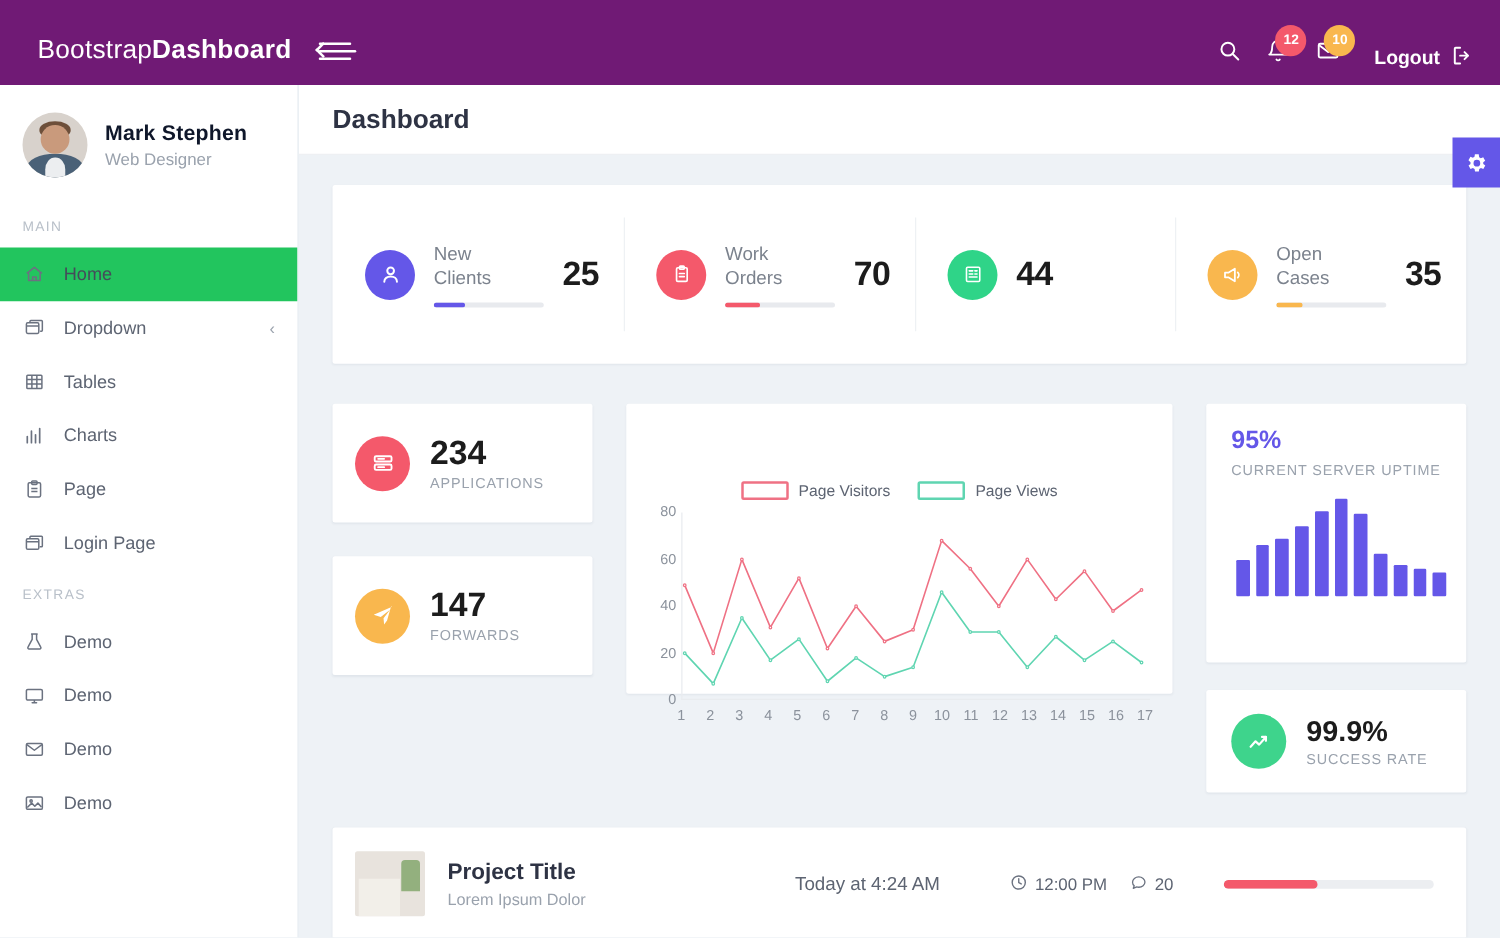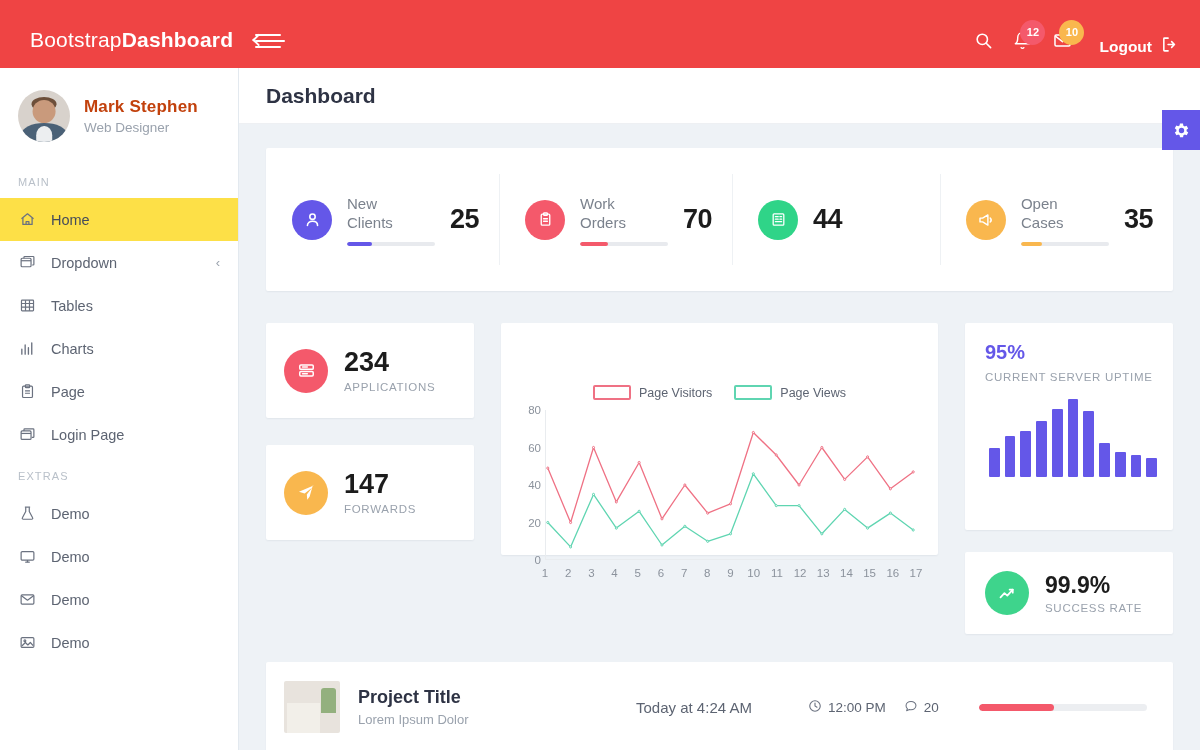--- a/index.html
+++ b/index.html
@@ -6,21 +6,21 @@
   html, body {
     width: 1200px; height: 750px;
     font-family: "Liberation Sans", sans-serif;
     background: #eef2f6; overflow: hidden;
   }
   #app { position: relative; width: 1200px; height: 750px; }
 
   
   .topnav {
     position: absolute; top: 0; left: 0; width: 1200px; height: 68px;
-    background: #ef4444; display: flex; align-items: center;
+    background: #701a75; display: flex; align-items: center;
     padding: 12px 22px 0 30px; z-index: 20;
   }
   .brand { color: #fff; font-size: 21px; letter-spacing: .2px; white-space: nowrap; }
   .brand .light { font-weight: 400; }
   .brand .bold { font-weight: 700; }
   .nav-toggle { margin-left: 22px; width: 30px; height: 24px; position: relative; cursor: pointer; }
   .nav-toggle i { position: absolute; left: 0; height: 2px; background: #fff; border-radius: 1px; }
   .nav-toggle i:nth-child(1) { top: 6px; width: 26px; }
   .nav-toggle i:nth-child(2) { top: 12px; width: 30px; }
   .nav-toggle i:nth-child(3) { top: 18px; width: 26px; }
@@ -50,29 +50,29 @@
   }
   .profile { display: flex; align-items: center; gap: 14px; padding: 22px 18px 20px 18px; }
   .avatar {
     width: 52px; height: 52px; border-radius: 50%; flex: 0 0 52px;
     background: #d8d2cc; overflow: hidden; position: relative;
   }
   .avatar .head { position: absolute; left: 50%; top: 19%; width: 44%; height: 44%; background: #c99a7c; border-radius: 50%; transform: translateX(-50%); }
   .avatar .hair { position: absolute; left: 50%; top: 13%; width: 48%; height: 26%; background: #6d4f3a; border-radius: 50% 50% 40% 40%; transform: translateX(-50%); }
   .avatar .body { position: absolute; left: 50%; bottom: -6%; width: 86%; height: 42%; background: #4a6177; border-radius: 50% 50% 0 0; transform: translateX(-50%); }
   .avatar .shirt { position: absolute; left: 50%; bottom: -6%; width: 30%; height: 36%; background: #eceef0; border-radius: 50% 50% 0 0; transform: translateX(-50%); }
-  .pname { font-size: 17px; font-weight: 700; color: #c2410c; letter-spacing: .2px; }
+  .pname { font-size: 17px; font-weight: 700; color: #0f172a; letter-spacing: .2px; }
   .prole { font-size: 13.5px; color: #9aa2ad; margin-top: 3px; }
   .section-title { font-size: 11px; letter-spacing: 1.1px; color: #b9c0c9; padding: 14px 0 10px 18px; text-transform: uppercase; }
   .nav-item {
     display: flex; align-items: center; gap: 14px;
     padding: 0 18px; height: 43px; cursor: pointer;
     color: #5d6472; font-size: 14.5px;
   }
-  .nav-item.active { background: #fde047; color: #454c5a; }
+  .nav-item.active { background: #22c55e; color: #454c5a; }
   .nav-item .ico { width: 19px; height: 19px; flex: 0 0 19px; display: flex; align-items: center; justify-content: center; color: #6b7280; }
   .nav-item .ico svg { display: block; }
   .nav-item .caret { margin-left: auto; font-size: 13px; color: #9aa2ad; }
   .nav-item.extra { height: 43px; }
 
   
   .main { position: absolute; top: 68px; left: 239px; width: 961px; height: 682px; background: #eef2f6; overflow: hidden; }
   .page-header { background: #fff; height: 56px; display: flex; align-items: center; padding-left: 27px; border-bottom: 1px solid #eef0f3; }
   .page-title { font-size: 21px; font-weight: 700; color: #2e3344; }
   .gear-btn {

